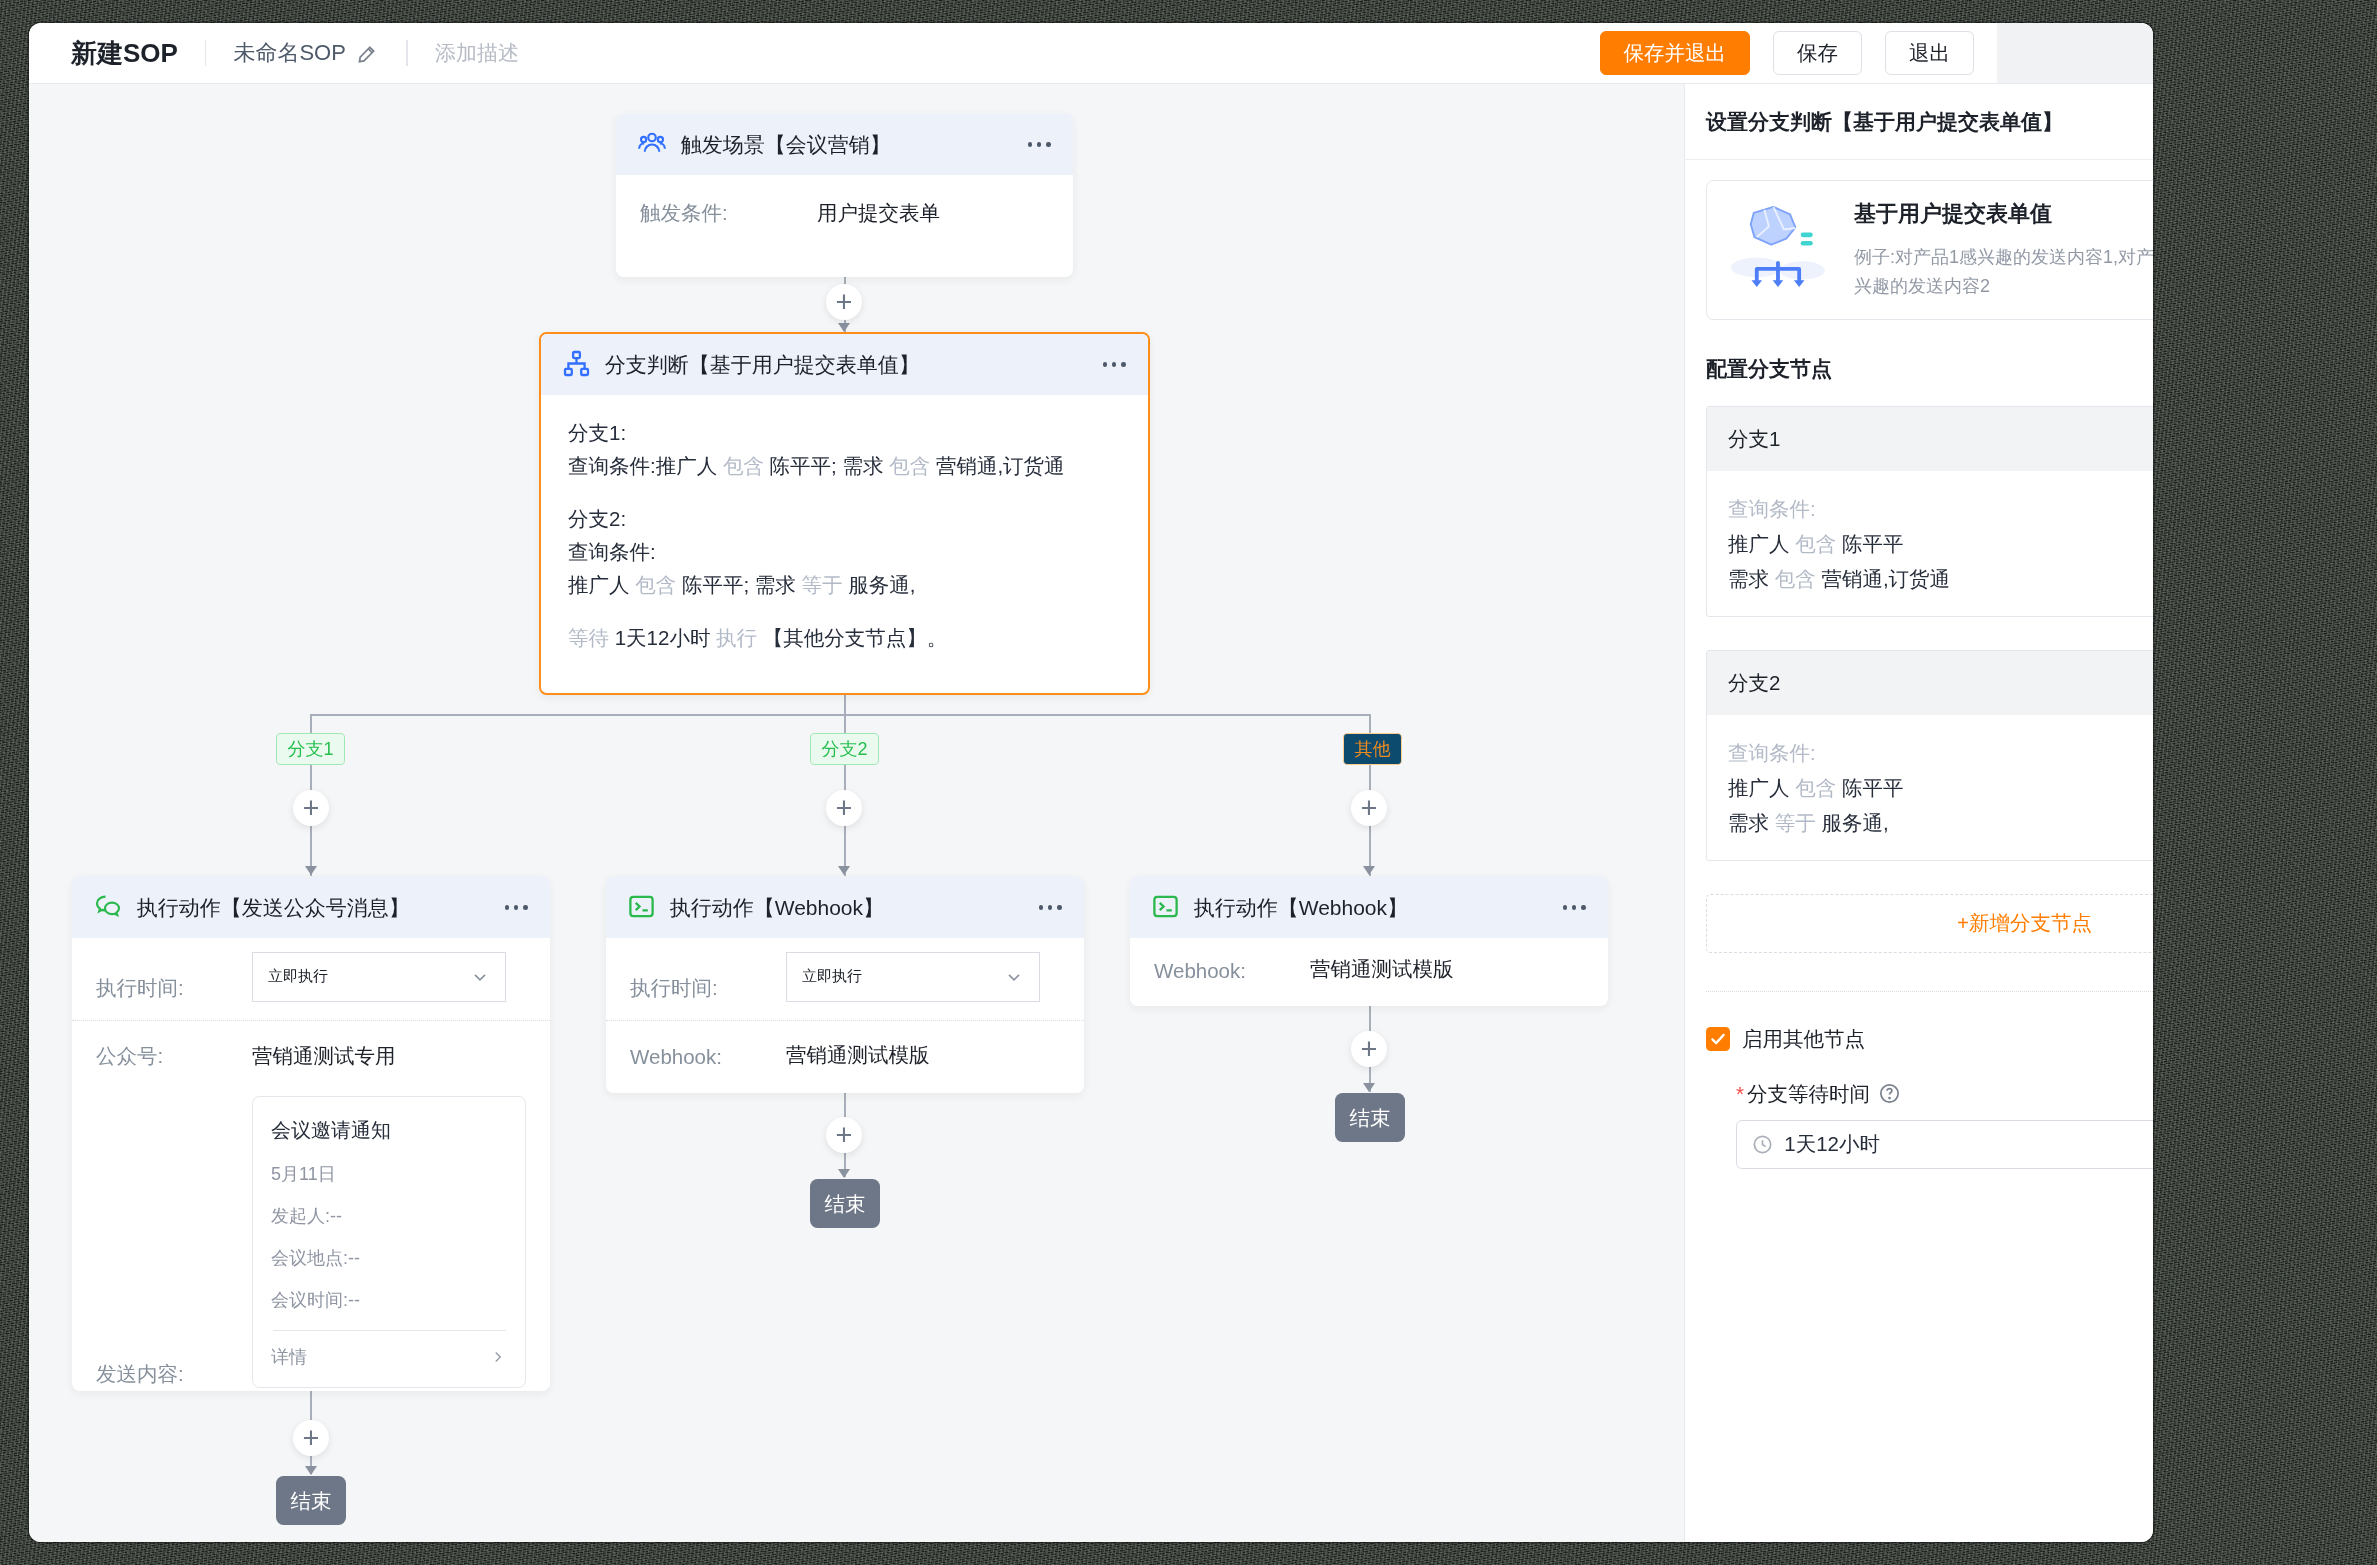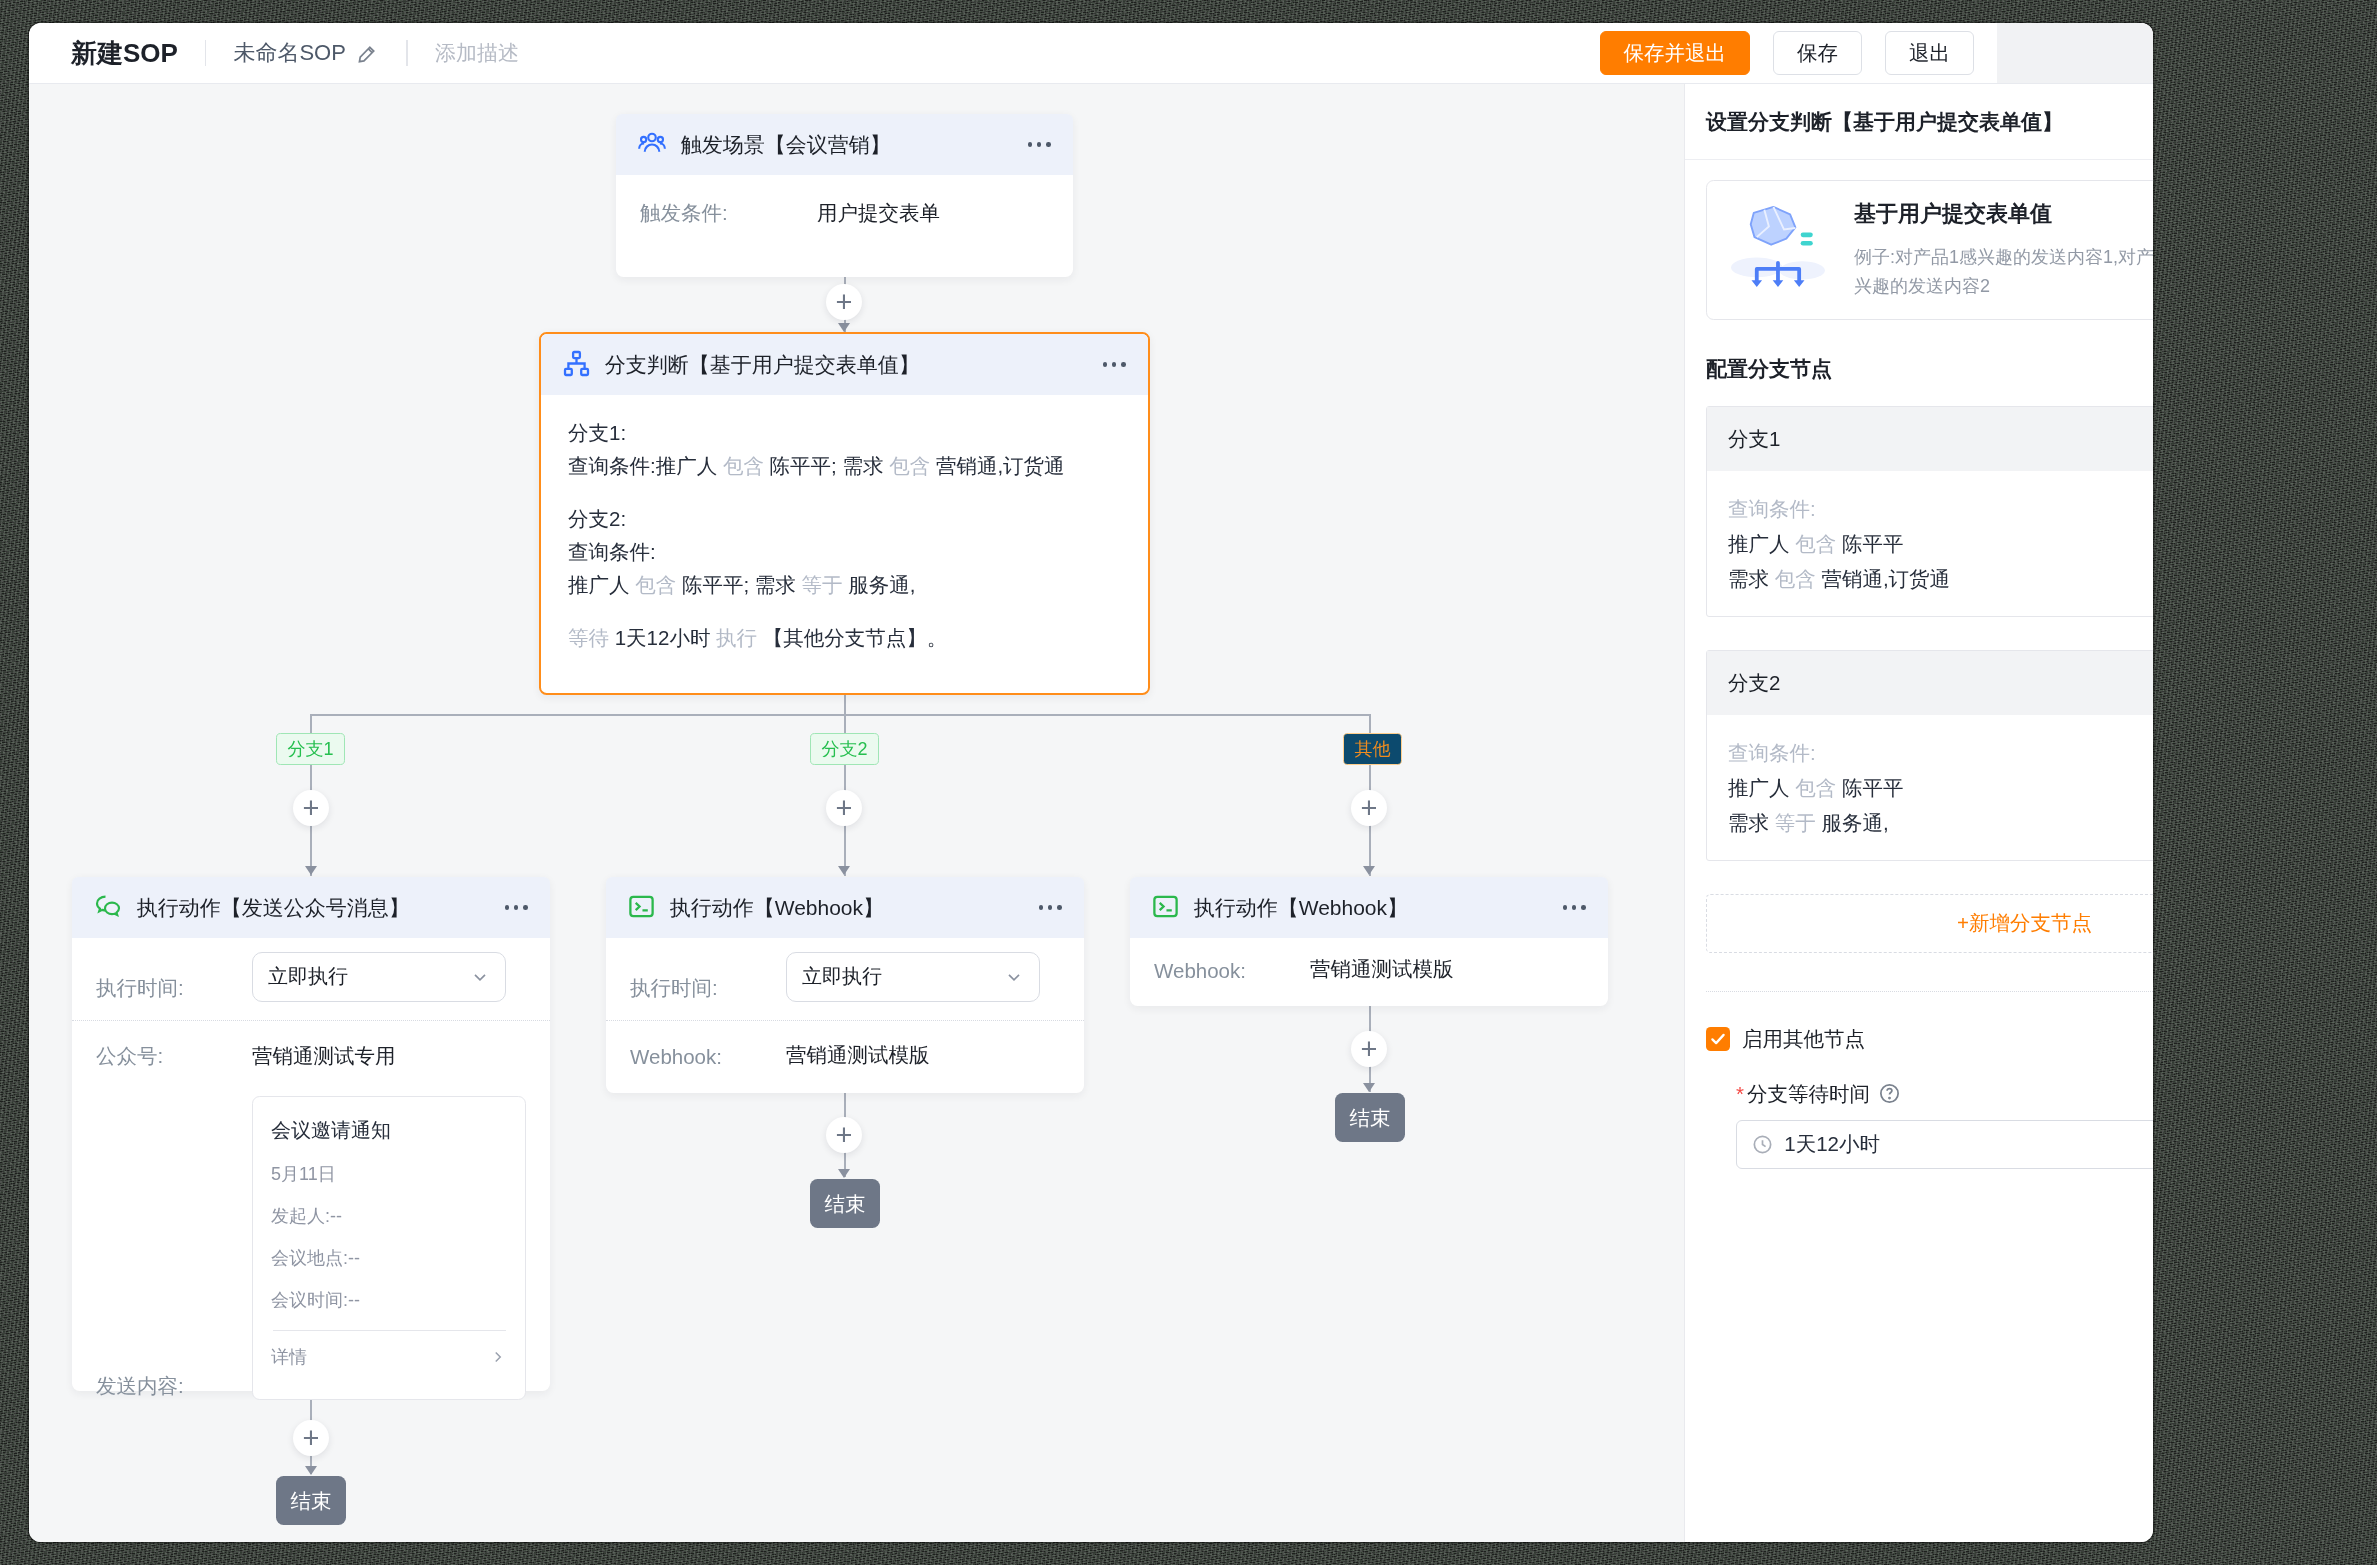--- a/index.html
+++ b/index.html
@@ -45,29 +45,29 @@
 
   .node{position:absolute;background:#fff;border-radius:7.6px;box-shadow:0 2.3px 9px rgba(28,34,48,.06);z-index:2;}
   .node-selected{border:2.3px solid #FF8D1A;}
   .nhead{height:61px;background:var(--nodehead);border-radius:6px 6px 0 0;display:flex;align-items:center;padding:0 21px;}
   .nhead .ntitle{font-size:21px;font-weight:500;color:var(--dark);margin-left:13.7px;flex:1;}
   .dots{display:flex;gap:4.6px;cursor:pointer;padding:7.6px 1.5px;}
   .dots i{width:4.6px;height:4.6px;border-radius:50%;background:#4E5969;}
   .nrow{display:flex;align-items:flex-end;padding:0 24px;font-size:20.5px;}
   .nrow .lbl{width:156px;flex:none;color:var(--grey);}
   .nrow .val{color:var(--dark);}
-  .sel{width:254px;height:50px;border:1.5px solid #D9DCE3;border-radius:10px;display:flex;align-items:center;padding:0 15px;font-size:20px;color:var(--dark);cursor:pointer;background:#fff;}
+  .sel{width:254px;height:50px;border:1.5px solid #D9DCE3;border-radius:0;display:flex;align-items:center;padding:0 15px;font-size:15px;color:var(--dark);cursor:pointer;background:#fff;}
   .sel span{flex:1;}
   .dotline{border-top:1.5px dotted #D8DBE2;}
   .seg{font-size:20.5px;color:#272E3B;}
   .seg .seg-line{min-height:33px;line-height:33px;}
   .seg .seg-empty{min-height:20px;line-height:20px;}
   .muted{color:var(--muted);}
 
-  .msgcard{width:302px;border:1.5px solid var(--border);border-radius:7.6px;padding:20px 18px 16px 18px;background:#fff;}
+  .msgcard{width:302px;border:1.5px solid var(--border);border-radius:7.6px;padding:20px 18px 4px 18px;background:#fff;}
   .msgcard .mtitle{font-size:20px;color:#272E3B;margin-bottom:18px;}
   .msgcard .mrow{font-size:18px;color:#8F95A3;margin-bottom:18px;}
   .msgcard .mdiv{border-top:1.5px solid #E5E6EB;margin:0 1.5px;}
   .msgcard .mfoot{height:52px;display:flex;align-items:center;justify-content:space-between;font-size:18px;color:#8F95A3;cursor:pointer;}
 
   
   .panel{position:absolute;left:1655px;top:61px;width:680px;height:1458px;background:#fff;border-left:0.8px solid #E9EAEE;}
   .p-title{height:76px;display:flex;align-items:center;padding:0 21px;font-size:21px;font-weight:600;color:var(--dark);border-bottom:1.5px solid #EDEEF2;}
   .p-body{padding:20px 21px 0 21px;}
   .infocard{border:1.5px solid var(--border);border-radius:7.6px;padding:18px 21px;display:flex;align-items:center;}

